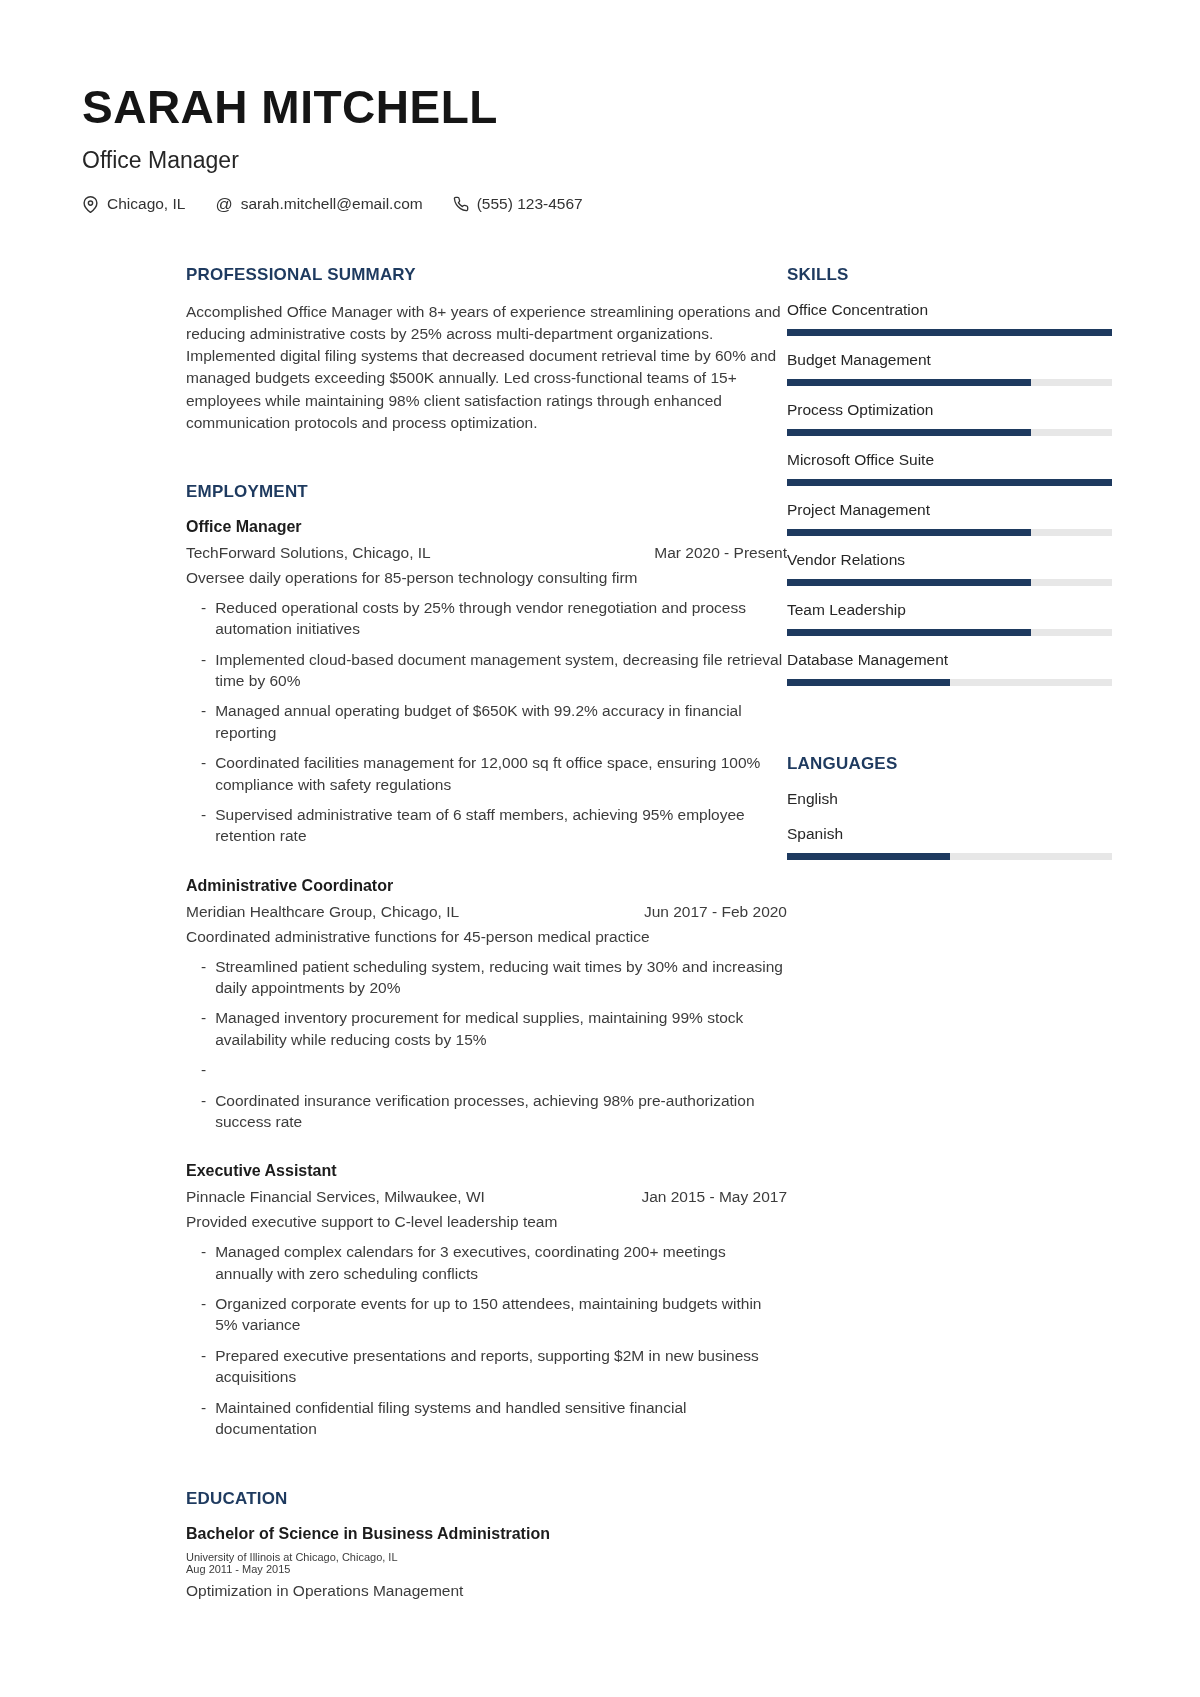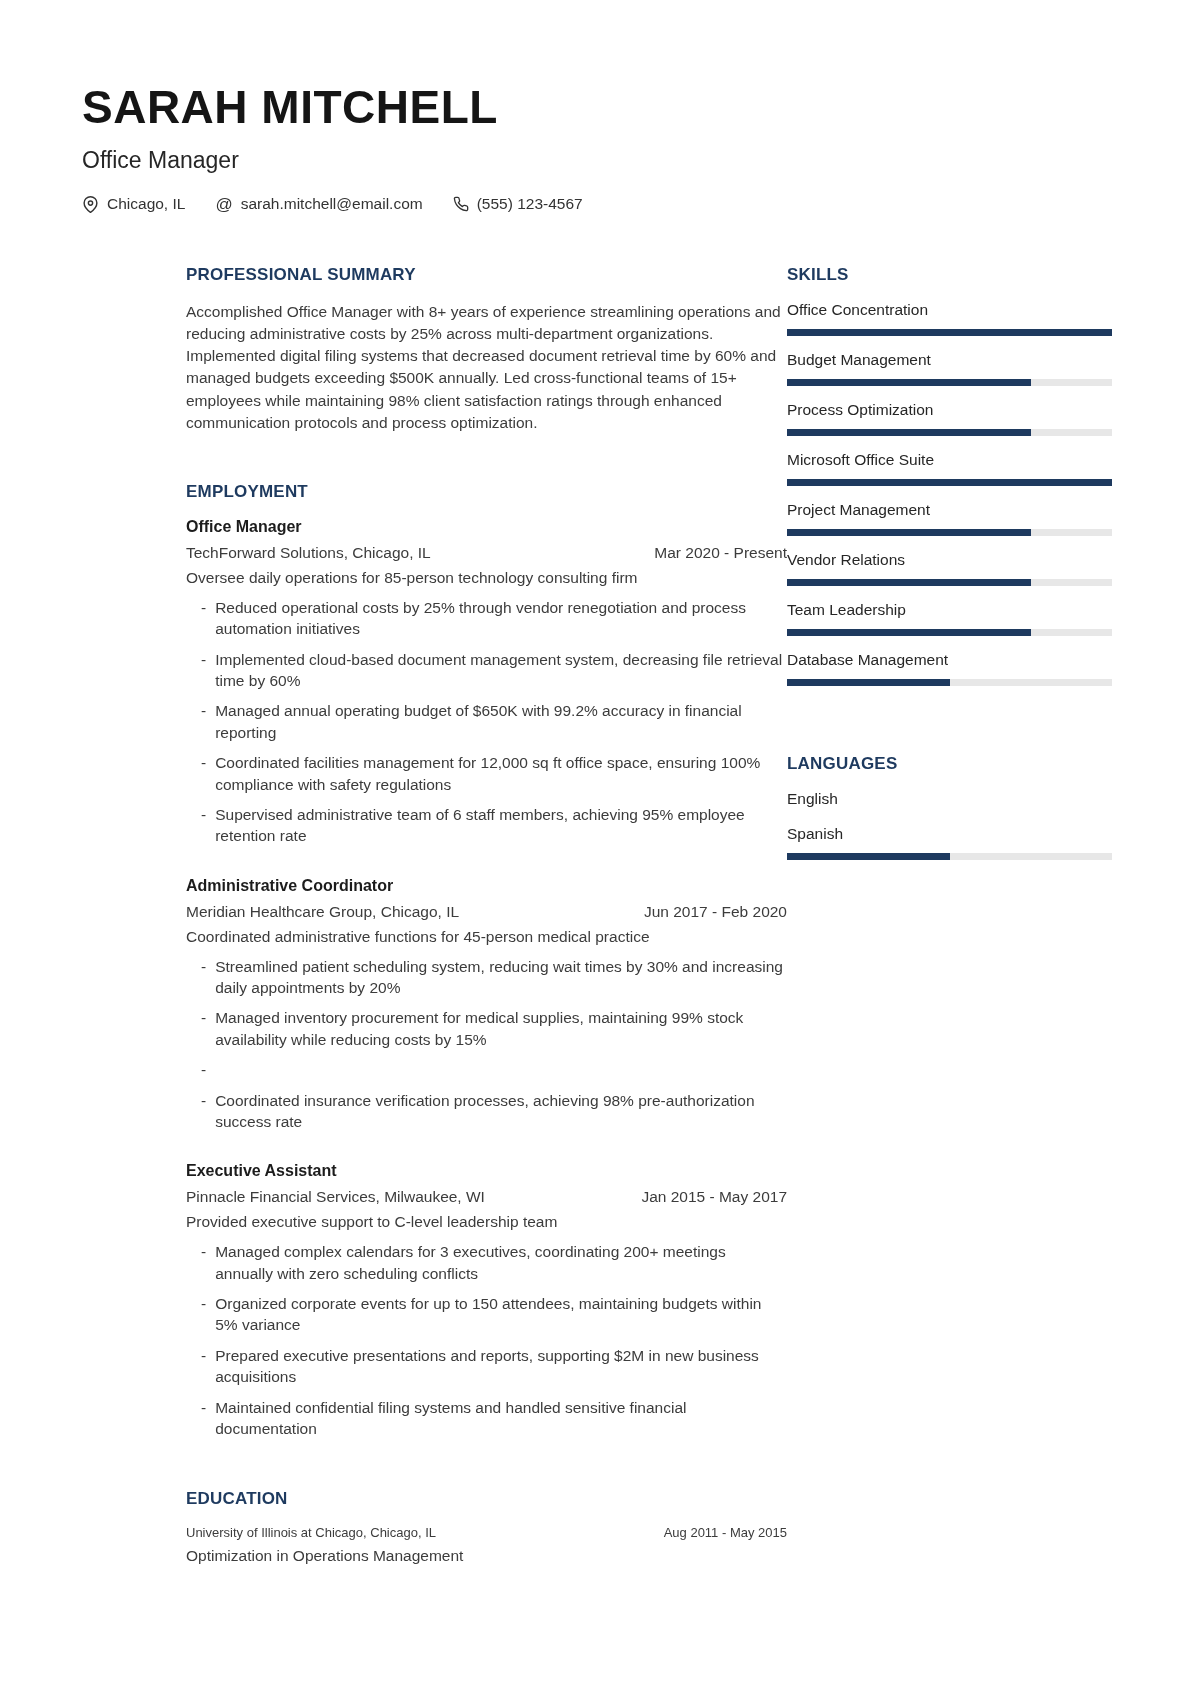--- a/index.html
+++ b/index.html
@@ -47,21 +47,21 @@
   .job-desc { font-size:15.5px; color:#3c3c3c; margin-top:7px; }
   .bullets { margin-top:10px; }
   .bullet { display:flex; gap:9px; padding-left:15px; font-size:15.5px;
             line-height:1.38; color:#3c3c3c; margin-bottom:9px; }
   .bullet .dash { flex:0 0 auto; }
 
   
   .education-section { margin-top:50px; }
   .degree { font-size:16px; font-weight:700; color:#1c1c1c; }
   .edu-meta { display:flex; justify-content:space-between; align-items:baseline;
-              font-size:13px; color:#3c3c3c; margin-top:8px; }
+              font-size:11px; color:#3c3c3c; margin-top:8px;flex-direction:column; }
   .edu-note { font-size:15.5px; color:#3c3c3c; margin-top:7px; }
 
   
   .skill { margin-bottom:15px; }
   .skill-name { font-size:15.5px; color:#262626; margin-bottom:10px; }
   .bar-track { height:7px; background:var(--track,#e7e7e7); width:100%; }
   .bar-fill { height:7px; background:var(--accent,#1e3a5f); }
   .languages-section { margin-top:68px; }
   .language { margin-bottom:17px; }
   .language-name { font-size:15.5px; color:#262626; }
@@ -195,20 +195,21 @@
                   <span class="dash">-</span>
                   <span>Maintained confidential filing systems and handled sensitive financial documentation</span>
                 </div>
               </div>
             </div>
           </div>
       </div>
 
       <div class="education-section">
         <div class="section-heading">EDUCATION</div>
+        <div class="degree">Bachelor of Science in Business Administration</div>
         <div class="edu-meta">
           <span>University of Illinois at Chicago, Chicago, IL</span>
           <span>Aug 2011 - May 2015</span>
         </div>
         <div class="edu-note">Optimization in Operations Management</div>
       </div>
 
     </div>
 
     <div class="side-col">

